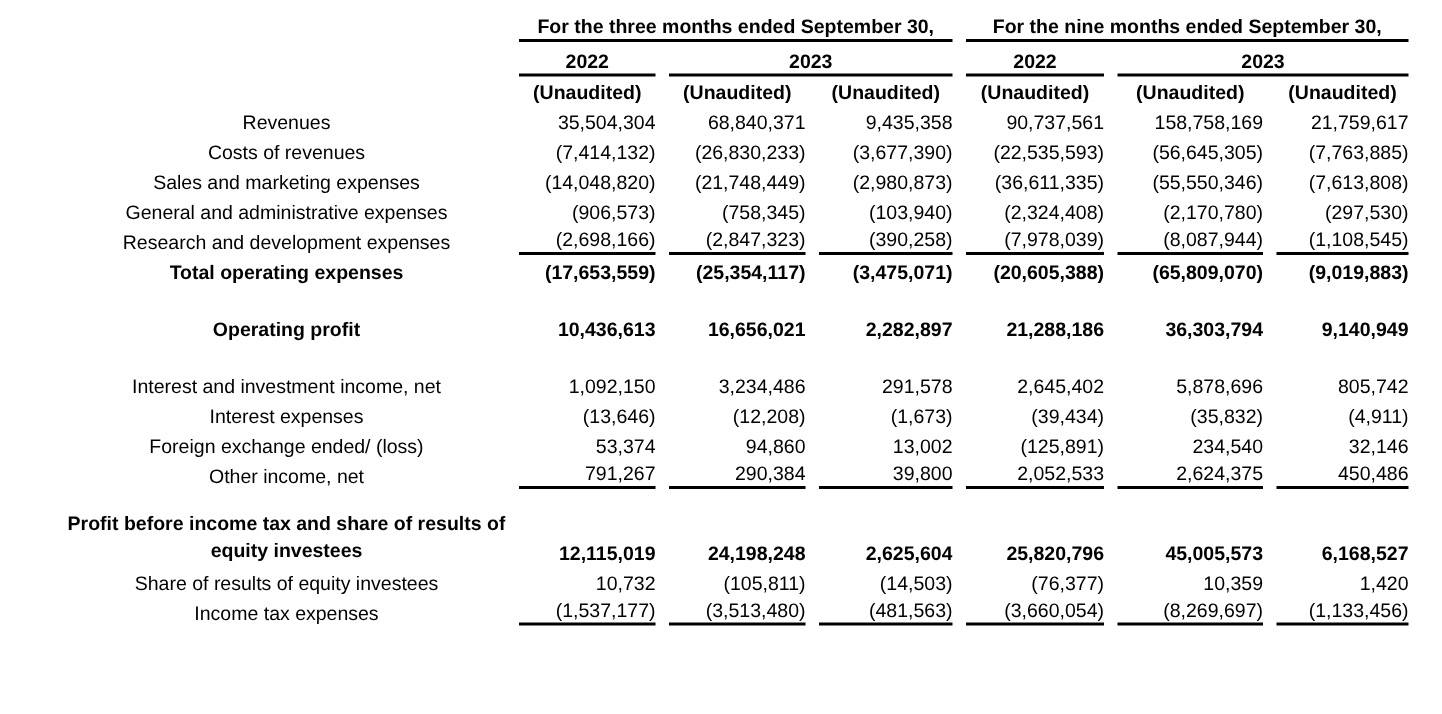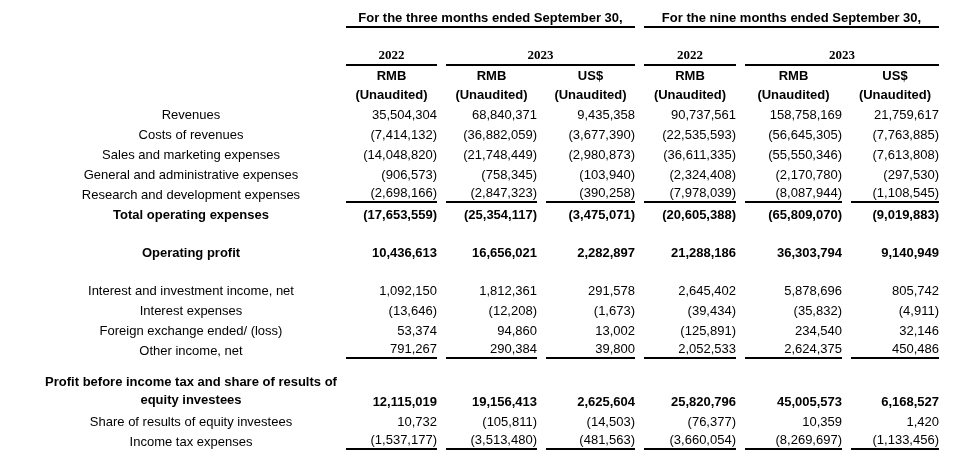--- a/index.html
+++ b/index.html
@@ -25,21 +25,21 @@
     white-space: nowrap;
     overflow: hidden;
   }
   .lbl { text-align: center; }
   .num { text-align: right; }
   .ctr { text-align: center; }
   .b   { font-weight: 700; }
   .bb2 { border-bottom: 2px solid #000; }
   .bb3 { border-bottom: 3px solid #000; }
   tr.h1 td { height: 20px; }
-  tr.h2 td { height: 38px; font-family: Liberation Serif, serif; }
+  tr.h2 td { height: 23px; }
   tr.h3 td { height: 18px; }
   tr.h4 td { height: 19px; }
   tr.dr td { height: 20px; }
   tr.sp18 td { height: 18px; }
   tr.sp14 td { height: 14px; }
   tr.two td { height: 36px; }
   .l2 { line-height: 18px; }
 </style>
 </head>
 <body>
@@ -64,29 +64,20 @@
     </tr>
 
     <tr class="h2">
       <td></td>
       <td class="ctr b bb2">2022</td>
       <td class="ctr b bb2" colspan="2">2023</td>
       <td class="ctr b bb2">2022</td>
       <td class="ctr b bb2" colspan="2">2023</td>
     </tr>
 
-    <tr class="h3">
-      <td></td>
-      <td class="ctr b">RMB</td>
-      <td class="ctr b">RMB</td>
-      <td class="ctr b">US$</td>
-      <td class="ctr b">RMB</td>
-      <td class="ctr b">RMB</td>
-      <td class="ctr b">US$</td>
-    </tr>
 
     <tr class="h4">
       <td></td>
       <td class="ctr b">(Unaudited)</td>
       <td class="ctr b">(Unaudited)</td>
       <td class="ctr b">(Unaudited)</td>
       <td class="ctr b">(Unaudited)</td>
       <td class="ctr b">(Unaudited)</td>
       <td class="ctr b">(Unaudited)</td>
     </tr>
@@ -97,21 +88,21 @@
       <td class="num">68,840,371</td>
       <td class="num">9,435,358</td>
       <td class="num">90,737,561</td>
       <td class="num">158,758,169</td>
       <td class="num">21,759,617</td>
     </tr>
 
     <tr class="dr">
       <td class="lbl">Costs of revenues</td>
       <td class="num">(7,414,132)</td>
-      <td class="num">(36,882,059)</td>
+      <td class="num">(26,830,233)</td>
       <td class="num">(3,677,390)</td>
       <td class="num">(22,535,593)</td>
       <td class="num">(56,645,305)</td>
       <td class="num">(7,763,885)</td>
     </tr>
 
     <tr class="dr">
       <td class="lbl">Sales and marketing expenses</td>
       <td class="num">(14,048,820)</td>
       <td class="num">(21,748,449)</td>
@@ -165,21 +156,21 @@
       <td class="num">9,140,949</td>
     </tr>
 
     <tr class="sp18">
           <td colspan="7"></td>
         </tr>
 
     <tr class="dr">
       <td class="lbl">Interest and investment income, net</td>
       <td class="num">1,092,150</td>
-      <td class="num">1,812,361</td>
+      <td class="num">3,234,486</td>
       <td class="num">291,578</td>
       <td class="num">2,645,402</td>
       <td class="num">5,878,696</td>
       <td class="num">805,742</td>
     </tr>
 
     <tr class="dr">
       <td class="lbl">Interest expenses</td>
       <td class="num">(13,646)</td>
       <td class="num">(12,208)</td>
@@ -212,21 +203,21 @@
     <tr class="sp14">
           <td colspan="7"></td>
         </tr>
 
     <tr class="two b">
       <td class="lbl">
         <div class="l2">Profit before income tax and share of results of</div>
         <div class="l2">equity investees</div>
       </td>
       <td class="num">12,115,019</td>
-      <td class="num">19,156,413</td>
+      <td class="num">24,198,248</td>
       <td class="num">2,625,604</td>
       <td class="num">25,820,796</td>
       <td class="num">45,005,573</td>
       <td class="num">6,168,527</td>
     </tr>
 
     <tr class="dr">
       <td class="lbl">Share of results of equity investees</td>
       <td class="num">10,732</td>
       <td class="num">(105,811)</td>

